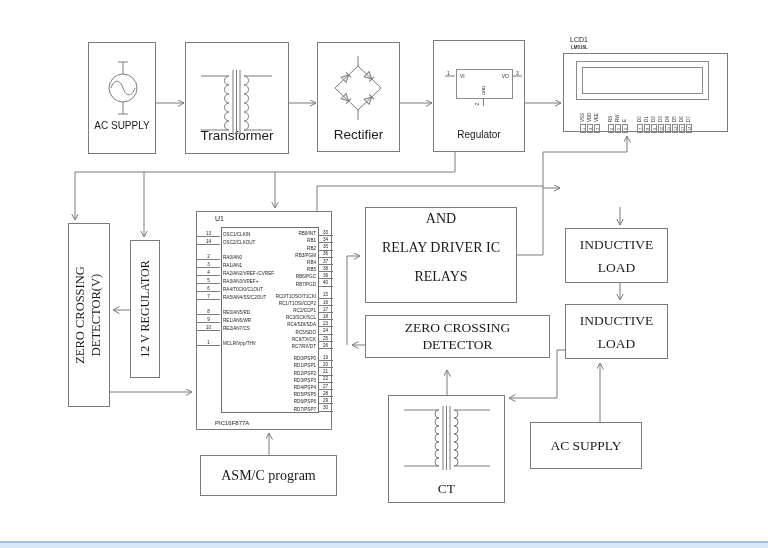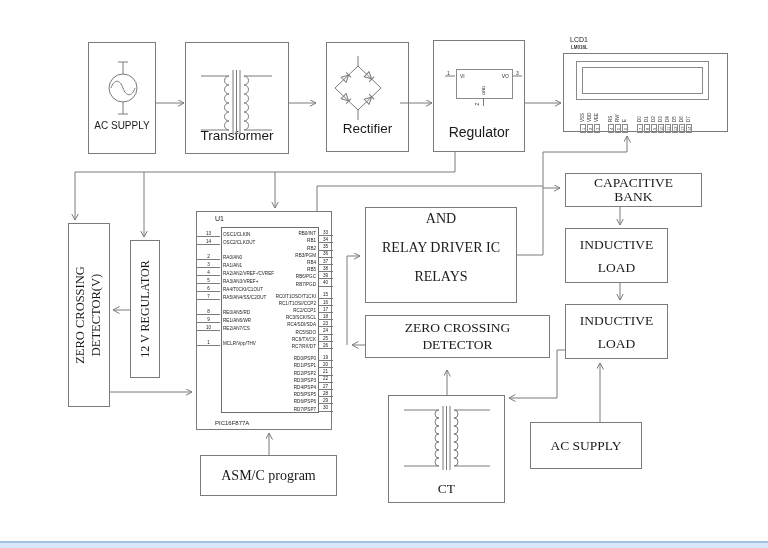--- a/index.html
+++ b/index.html
@@ -38,34 +38,34 @@
 <div id="canvas">
 
   <div class="box bottomlab sans" style="left:88px;top:42px;width:68px;height:112px;padding-bottom:22px;font-size:10px;">
     <span>AC SUPPLY</span>
   </div>
 
   <div class="box bottomlab sans" style="left:185px;top:42px;width:104px;height:112px;padding-bottom:10px;font-size:13.5px;">
     <span>Transformer</span>
   </div>
 
-  <div class="box bottomlab sans" style="left:317px;top:42px;width:83px;height:110px;padding-bottom:15px;font-size:13.5px;margin-left:9px;">
+  <div class="box bottomlab sans" style="left:317px;top:42px;width:83px;height:110px;padding-bottom:9px;font-size:13.5px;">
     <span>Rectifier</span>
   </div>
 
   <div class="box sans" style="left:433px;top:40px;width:92px;height:112px;">
     <div class="box" style="left:22px;top:28px;width:57px;height:30px;border-color:#8a8a8a;">
       <span class="icpin" style="left:3px;top:3px;">VI</span>
       <span class="icpin" style="right:3px;top:3px;">VO</span>
       <span class="icpin" style="left:24px;top:7px;height:18px;writing-mode:vertical-rl;transform:rotate(180deg);font-size:4.2px;">GND</span>
     </div>
     <span class="icpin" style="left:13px;top:29px;">1</span>
     <span class="icpin" style="left:82px;top:29px;">3</span>
     <span class="icpin" style="left:42px;top:60px;transform:rotate(-90deg);">2</span>
-    <div style="position:absolute;left:0;right:0;bottom:11px;text-align:center;font-size:14px;">Regulator</div>
+    <div style="position:absolute;left:0;right:0;bottom:11px;text-align:center;font-size:10px;">Regulator</div>
   </div>
 
   <span class="sans" style="position:absolute;left:570px;top:36px;font-size:7px;color:#222;">LCD1</span>
   <span class="sans" style="position:absolute;left:571px;top:45px;font-size:4.5px;font-weight:bold;color:#333;">LM016L</span>
   <div class="box" id="lcd-pins" style="left:563px;top:53px;width:165px;height:79px;">
     <div class="box" style="left:12px;top:7px;width:133px;height:39px;border-color:#8a8a8a;">
       <div class="box" style="left:5px;top:5px;width:121px;height:27px;border-color:#8a8a8a;"></div>
     </div>
   <span class="lcd-pin-label" style="left: 16px;">VSS</span>
       <span class="lcd-pin-num" style="left: 16px;">1</span>
@@ -288,23 +288,20 @@
   </div>
 
   <div class="box center serif" style="left:200px;top:455px;width:137px;height:41px;font-size:14px;">
     <span>ASM/C program</span>
   </div>
 
   <div class="box center serif" style="left:530px;top:422px;width:112px;height:47px;font-size:13.5px;">
     <span>AC SUPPLY</span>
   </div>
 
-  <div class="box center serif" style="left:565px;top:173px;width:137px;height:34px;font-size:13.5px;line-height:1.05;">
-    <span style="width:110px;">CAPACITIVE BANK</span>
-  </div>
   <div class="box center serif" style="left:565px;top:228px;width:103px;height:55px;font-size:13.5px;line-height:23px;">
     <span style="width:90px;">INDUCTIVE LOAD</span>
   </div>
   <div class="box center serif" style="left:565px;top:304px;width:103px;height:55px;font-size:13.5px;line-height:23px;">
     <span style="width:90px;">INDUCTIVE LOAD</span>
   </div>
 
   <div style="position:absolute;left:0;top:541px;width:768px;height:7px;background:#d9e7f7;border-top:2px solid #a6c2e3;box-sizing:border-box;"></div>
 
   <svg class="layer" width="768" height="548" viewBox="0 0 768 548">

